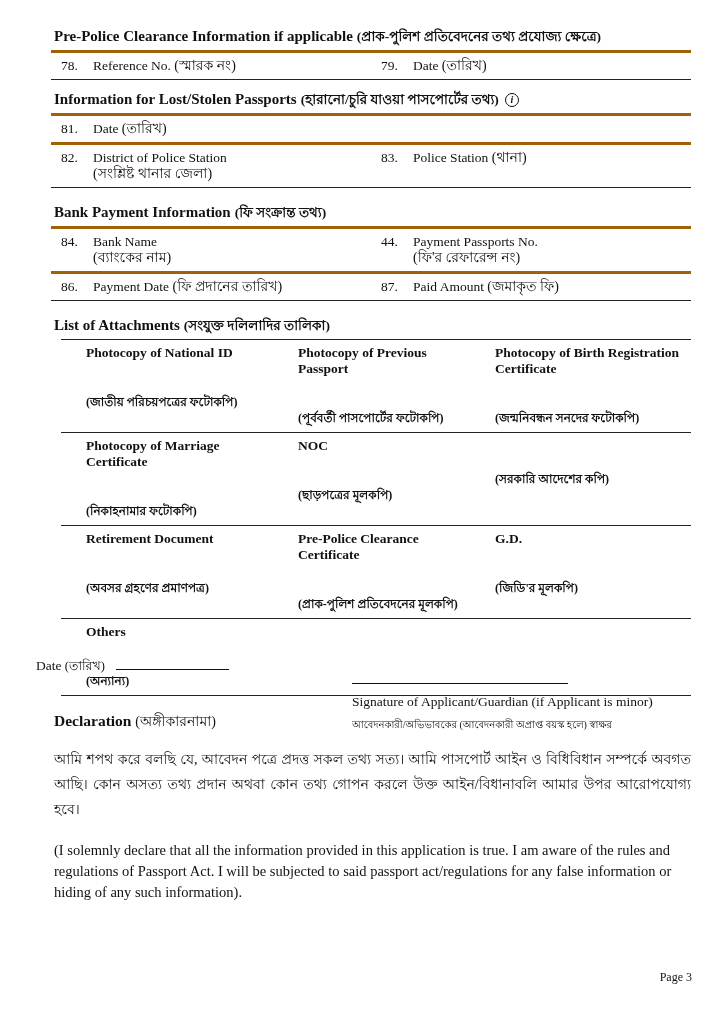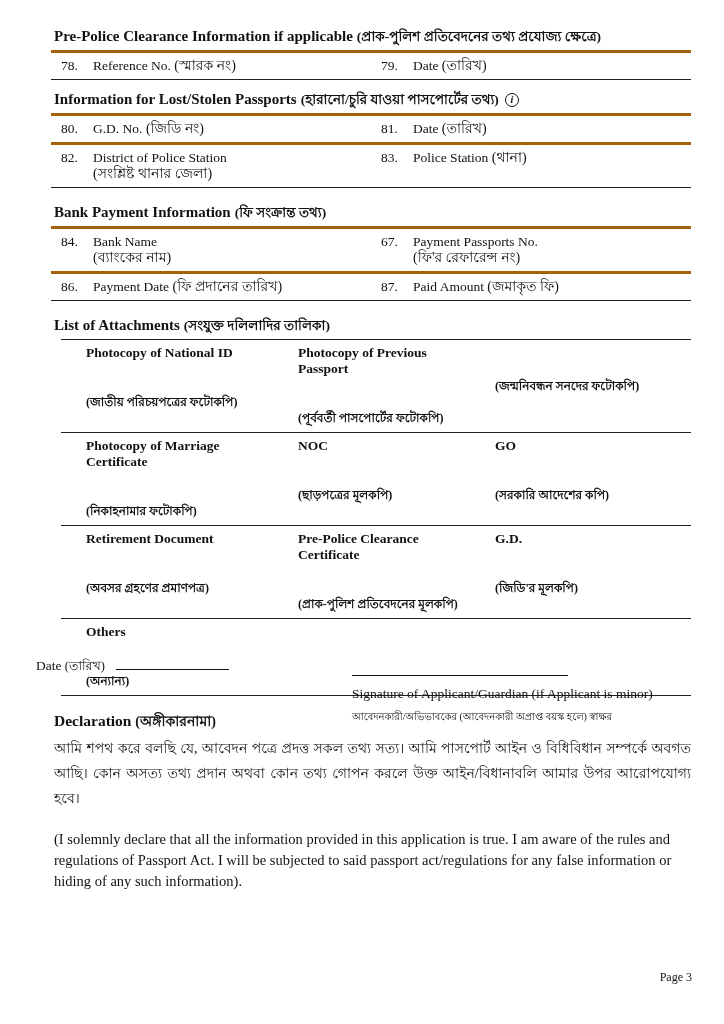--- a/index.html
+++ b/index.html
@@ -50,40 +50,40 @@
   .attach-cell.c2 { flex: 0 0 197px; }
   .attach-cell.c3 { flex: 1; }
   .attach-en { display: block; font-size: 13.5px; line-height: 16px; }
   .attach-bn { display: block; font-size: 12px; line-height: 15px; margin-top: 34px; }
 
   
   .decl-heading {
     margin-top: 16px; font-size: 15.5px; font-weight: bold; line-height: 18px;
     padding-left: 3px;
   }
-  .decl-heading .bn-part { font-size: 14px; font-weight: bold; }
+  .decl-heading .bn-part { font-size: 14px; font-weight: normal; }
   .decl-bn {
-    margin-top: 5px; padding-left: 3px;
+    margin-top: 16px; padding-left: 3px;
     font-size: 14px; line-height: 25px; text-align: justify;
   }
   .decl-en {
     margin-top: 18px; padding-left: 3px;
     font-size: 14.5px; line-height: 21px;
   }
 
   
   .sig-block { position: absolute; left: 33px; right: 33px; top: 657px; }
   .date-line { position: absolute; left: 3px; top: 0; font-size: 13.5px; }
   .date-line .bn { font-size: 12.5px; }
   .blank-line {
     display: inline-block; border-bottom: 1px solid #111;
     vertical-align: baseline;
   }
   .date-blank { width: 113px; margin-left: 8px; }
-  .sig-right { position: absolute; left: 319px; top: 4px; }
+  .sig-right { position: absolute; left: 319px; top: 12px; }
   .sig-blank { width: 216px; display: block; height: 1px; background: #111; margin-top: 14px; }
   .sig-caption-en { margin-top: 9px; font-size: 13.5px; line-height: 17px; }
   .sig-caption-bn { margin-top: 6px; font-size: 10px; line-height: 17px; }
 
   .page-footer {
     position: absolute; right: 32px; top: 970px;
     font-size: 12px;
   }
 </style>
 </head>
@@ -115,27 +115,20 @@
   </div>
 
   <div class="sec-heading mt2">
     <span>Information for Lost/Stolen Passports</span>
     <span class="bn-part">(হারানো/চুরি যাওয়া পাসপোর্টের তথ্য)</span>
     <span class="info-icon">i</span>
   </div>
   <div class="rows">
     <div class="field-row">
       <div class="field-cell">
-        <span class="field-no">80.</span>
-        <span class="field-label inline">
-          <span class="en">G.D. No.</span>
-          <span class="bn">(জিডি নং)</span>
-        </span>
-      </div>
-      <div class="field-cell">
         <span class="field-no">81.</span>
         <span class="field-label inline">
           <span class="en">Date</span>
           <span class="bn">(তারিখ)</span>
         </span>
       </div>
     </div>
     <div class="field-row">
       <div class="field-cell">
         <span class="field-no">82.</span>
@@ -161,21 +154,21 @@
   <div class="rows">
     <div class="field-row">
       <div class="field-cell">
         <span class="field-no">84.</span>
         <span class="field-label stacked">
           <span class="en">Bank Name</span>
           <span class="bn">(ব্যাংকের নাম)</span>
         </span>
       </div>
       <div class="field-cell">
-        <span class="field-no">67.</span>
+        <span class="field-no">44.</span>
         <span class="field-label stacked">
           <span class="en">Payment Passports No.</span>
           <span class="bn">(ফি'র রেফারেন্স নং)</span>
         </span>
       </div>
     </div>
     <div class="field-row">
       <div class="field-cell">
         <span class="field-no">86.</span>
         <span class="field-label inline">
@@ -201,34 +194,34 @@
     <div class="attach-row">
       <div class="attach-cell c1">
         <span class="attach-en">Photocopy of National ID</span>
         <span class="attach-bn">(জাতীয় পরিচয়পত্রের ফটোকপি)</span>
       </div>
       <div class="attach-cell c2">
         <span class="attach-en">Photocopy of Previous Passport</span>
         <span class="attach-bn">(পূর্ববর্তী পাসপোর্টের ফটোকপি)</span>
       </div>
       <div class="attach-cell c3">
+        <span class="attach-en">Photocopy of Birth Registration Certificate</span>
         <span class="attach-bn">(জন্মনিবন্ধন সনদের ফটোকপি)</span>
       </div>
     </div>
     <div class="attach-row">
       <div class="attach-cell c1">
         <span class="attach-en">Photocopy of Marriage Certificate</span>
         <span class="attach-bn">(নিকাহনামার ফটোকপি)</span>
       </div>
       <div class="attach-cell c2">
         <span class="attach-en">NOC</span>
         <span class="attach-bn">(ছাড়পত্রের মূলকপি)</span>
       </div>
       <div class="attach-cell c3">
-        <span class="attach-en">GO</span>
         <span class="attach-bn">(সরকারি আদেশের কপি)</span>
       </div>
     </div>
     <div class="attach-row">
       <div class="attach-cell c1">
         <span class="attach-en">Retirement Document</span>
         <span class="attach-bn">(অবসর গ্রহণের প্রমাণপত্র)</span>
       </div>
       <div class="attach-cell c2">
         <span class="attach-en">Pre-Police Clearance Certificate</span>

